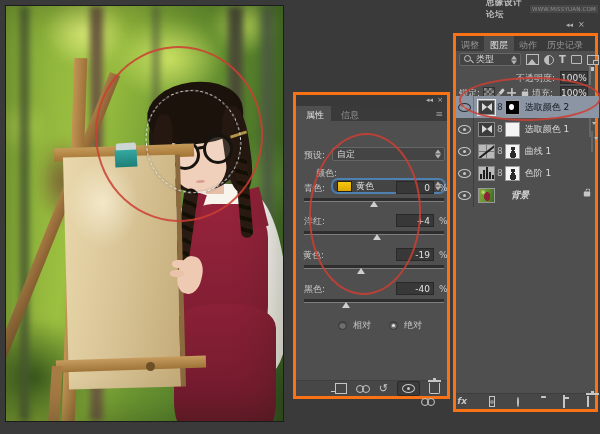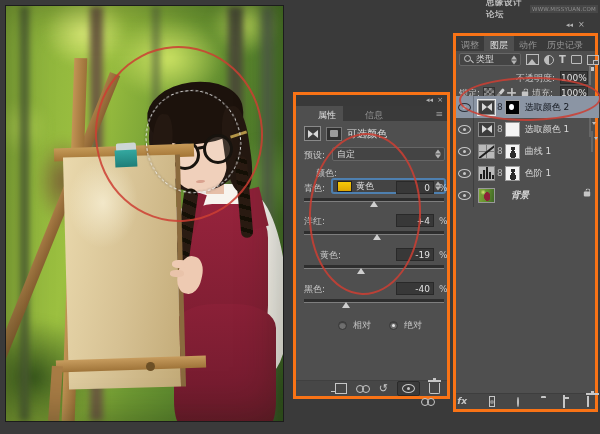--- a/index.html
+++ b/index.html
@@ -11,21 +11,21 @@
   
   .photo{position:absolute;left:5px;top:5px;width:277px;height:415px;overflow:hidden;background:#557c2b;border:1px solid #1c1c1c;}
   .photo *{position:absolute;}
 
   
   .panel{position:absolute;background:#4f4f4f;border:3px solid #f97316;box-sizing:border-box;}
   .topbar{position:absolute;left:0;right:0;top:0;height:11px;background:#393939;border-bottom:1px solid #2c2c2c;
           display:flex;justify-content:flex-end;align-items:center;gap:4px;padding-right:4px;}
   .topbar span{color:#b2b2b2;font-size:7px;line-height:1;}
   .tabrow{position:absolute;left:0;right:0;background:#3a3a3a;display:flex;align-items:stretch;height:15px;}
-  .tab{color:#969696;font-size:9px;padding:3px 7px 0 22px;cursor:default;}
+  .tab{color:#969696;font-size:9px;padding:3px 7px 0 10px;cursor:default;}
   .tab.active{background:#4f4f4f;color:#e2e2e2;}
   .dd{position:relative;background:#444;border:1px solid #666;border-radius:2px;color:#ddd;font-size:9px;
       display:flex;align-items:center;padding:0 12px 0 4px;box-sizing:border-box;}
   .dar{position:absolute;right:2px;top:50%;transform:translateY(-50%);width:7px;height:9px;}
   .dar::before{content:"";position:absolute;top:0;left:0;border-left:3.5px solid transparent;border-right:3.5px solid transparent;border-bottom:4px solid #b5b5b5;}
   .dar::after{content:"";position:absolute;bottom:0;left:0;border-left:3.5px solid transparent;border-right:3.5px solid transparent;border-top:4px solid #b5b5b5;}
   .valbox{background:#383838;border:1px solid #292929;color:#e0e0e0;font-size:9px;text-align:right;
           padding:1px 3px 0 0;box-sizing:border-box;}
   .vbtn{width:9px;background:#454545;border:1px solid #666;position:relative;}
   .vbtn::after{content:"";position:absolute;left:2px;top:5px;border-left:2.5px solid transparent;border-right:2.5px solid transparent;border-top:3px solid #bbb;}
@@ -180,56 +180,49 @@
       <span>◂◂</span>
       <span>×</span>
     </div>
     <div class="tabrow" style="top:11px;">
       <div class="tab active">属性</div>
       <div class="tab">信息</div>
       <div style="flex:1"></div>
       <div class="tab" style="padding:3px 4px 0;">≡</div>
     </div>
 
-    <div class="abs" style="left:8px;top:31px;display:flex;align-items:center;gap:5px;">
-      <span class="ic-selcol"></span>
-      <span class="ic-maskhdr">
-          <i></i>
-        </span>
-      <span class="txt" style="font-size:10px;color:#e0e0e0;">可选颜色</span>
-    </div>
 
     <span class="abs txt" style="left:8px;top:56px;">预设:</span>
     <div class="dd abs" style="left:36px;top:52px;width:113px;height:14px;">
       <span>自定</span>
       <span class="dar"></span>
     </div>
 
     <span class="abs txt" style="left:20px;top:74px;">颜色:</span>
-    <div class="dd abs" style="left:36px;top:70px;width:113px;height:14px;border-color:#4e80b0;box-shadow:0 0 0 1px #4e80b0;">
+    <div class="dd abs" style="left:36px;top:70px;width:113px;height:14px;border-color:#4e80b0;box-shadow:0 0 0 1px #4e80b0;border-radius:6px;">
       <span style="width: 13px; height: 9px; border: 1px solid rgb(34, 34, 34); margin-right: 4px; background: linear-gradient(rgb(246, 201, 8), rgb(223, 167, 2)) rgb(240, 180, 0);"></span>
       <span>黄色</span>
       <span class="dar"></span>
     </div>
 
     <span class="abs txt" style="left:8px;top:89px;">青色:</span>
     <div class="valbox abs" style="left:100px;top:86px;width:38px;height:13px;">0</div>
     <span class="abs txt" style="left:143px;top:89px;">%</span>
     <div class="track abs" style="left:8px;top:103px;width:140px;">
         <span class="sthumb" style="left: 50%;"></span>
       </div>
 
     <span class="abs txt" style="left:8px;top:122px;">洋红:</span>
     <div class="valbox abs" style="left:100px;top:119px;width:38px;height:13px;">+4</div>
     <span class="abs txt" style="left:143px;top:122px;">%</span>
     <div class="track abs" style="left:8px;top:136px;width:140px;">
         <span class="sthumb" style="left: 52%;"></span>
       </div>
 
-    <span class="abs txt" style="left:24px;top:156px;">黄色:</span>
+    <span class="abs txt" style="left:7px;top:156px;">黄色:</span>
     <div class="valbox abs" style="left:100px;top:153px;width:38px;height:13px;">-19</div>
     <span class="abs txt" style="left:143px;top:156px;">%</span>
     <div class="track abs" style="left:8px;top:170px;width:140px;">
         <span class="sthumb" style="left: 40.5%;"></span>
       </div>
 
     <span class="abs txt" style="left:8px;top:190px;">黑色:</span>
     <div class="valbox abs" style="left:100px;top:187px;width:38px;height:13px;">-40</div>
     <span class="abs txt" style="left:143px;top:190px;">%</span>
     <div class="track abs" style="left:8px;top:204px;width:140px;">

